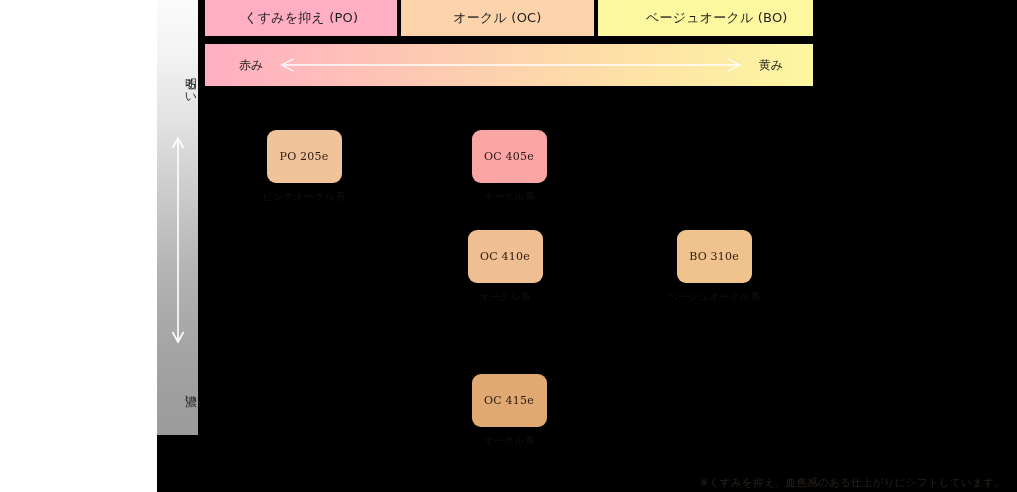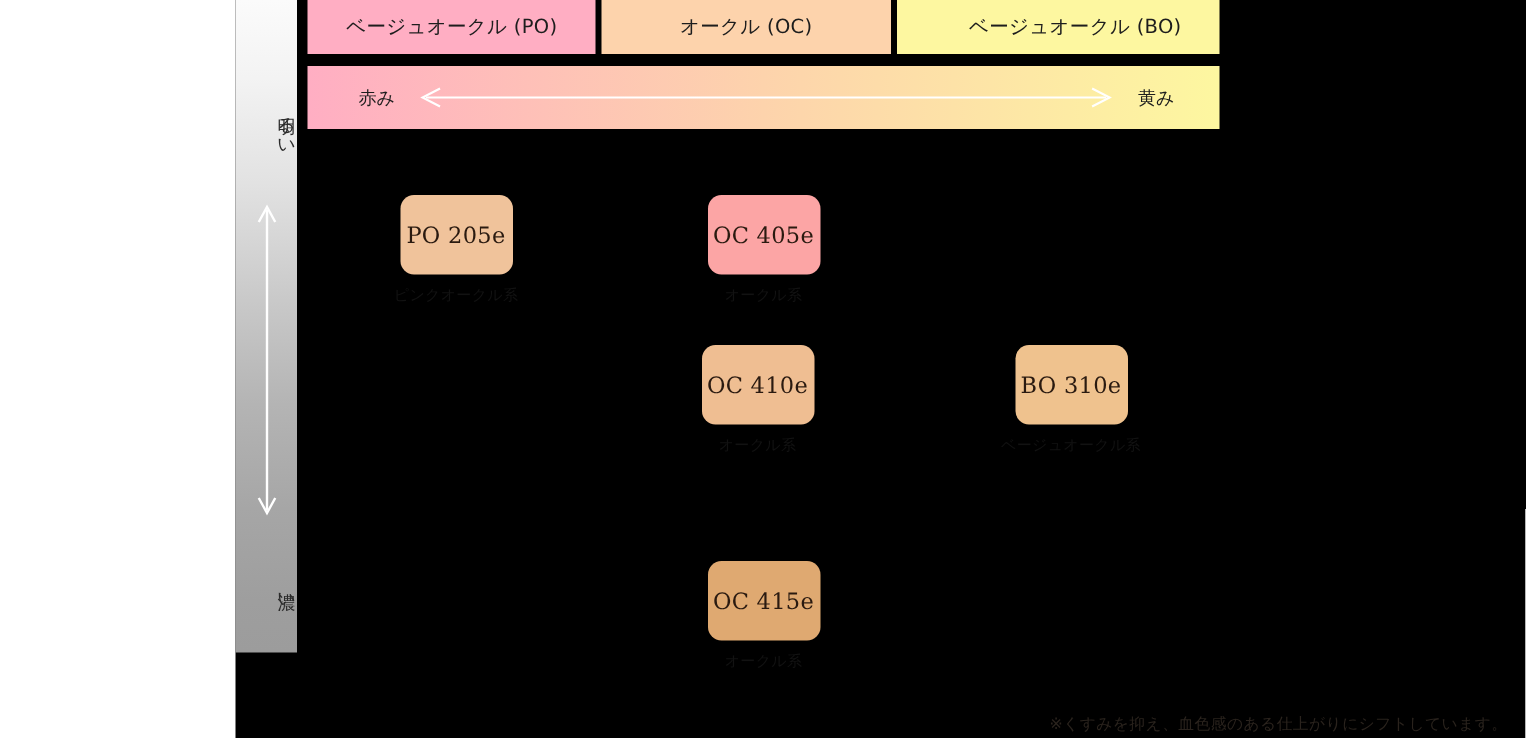--- a/index.html
+++ b/index.html
@@ -140,21 +140,21 @@
   }
   .chip {
     width: 75px;
     height: 53px;
     margin: 0 auto;
     border-radius: 9px;
     display: flex;
     align-items: center;
     justify-content: center;
     font-family: "DejaVu Serif", "Liberation Serif", serif;
-    font-size: 15px;
+    font-size: 11px;
     color: #2a1a10;
     letter-spacing: 0.2px;
     white-space: nowrap;
   }
   .chip-sub {
     margin-top: 7px;
     font-family: "DejaVu Sans", "Liberation Sans", sans-serif;
     font-size: 10px;
     color: #121212;
     letter-spacing: 0.2px;
@@ -187,21 +187,21 @@
         <line x1="7" y1="14" x2="7" y2="214" stroke="#ffffff" stroke-width="1.6"></line>
         <polyline points="1.5,22 7,12 12.5,22" fill="none" stroke="#ffffff" stroke-width="1.6"></polyline>
         <polyline points="1.5,206 7,216 12.5,206" fill="none" stroke="#ffffff" stroke-width="1.6"></polyline>
       </svg>
     </div>
     <div class="axis-label bot">濃い</div>
   </div>
 
   <div class="tabs">
     <div class="tab" style="background: rgb(255, 174, 195);">
-      <span>ベージュオークル (PO)</span>
+      <span>くすみを抑え (PO)</span>
     </div>
     <div class="tab" style="background: rgb(253, 211, 172);">
       <span>オークル (OC)</span>
     </div>
     <div class="tab" style="background: rgb(253, 247, 160); padding-left: 23px;">
       <span>ベージュオークル (BO)</span>
     </div>
   </div>
 
   <div class="hue-bar" style="background: linear-gradient(to right, rgb(255, 174, 195) 0%, rgb(253, 211, 172) 50%, rgb(253, 247, 160) 100%);">

